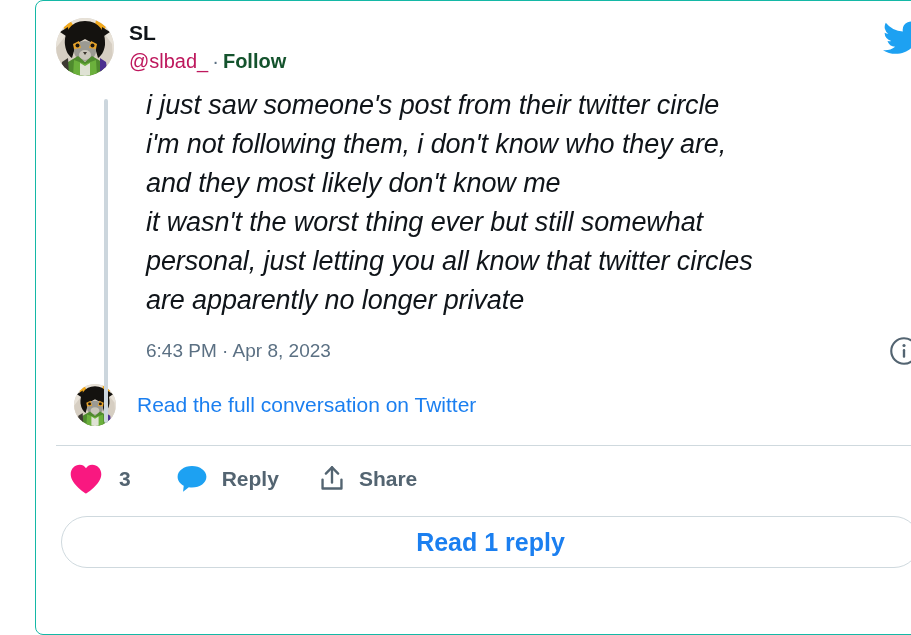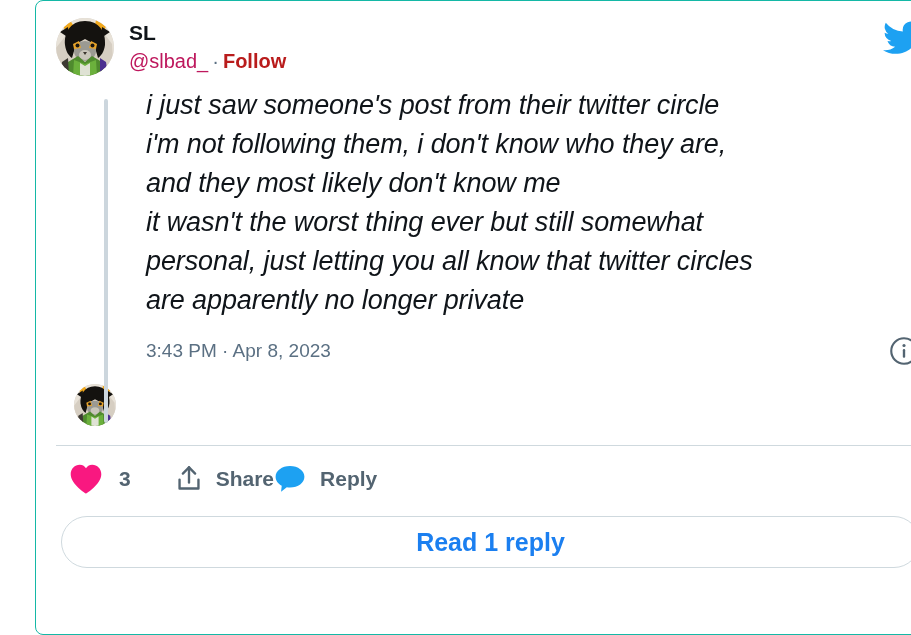--- a/index.html
+++ b/index.html
@@ -57,21 +57,21 @@
   }
   .handle-row {
     font-size: 20px;
     color: #5b7083;
     margin-top: 3px;
     white-space: nowrap;
   }
   .handle { color: #be185d; }
   .dot-sep { color: #5b7083; margin: 0 4px; }
   .follow-link {
-    color: #b91c1c;
+    color: #14532d;
     font-weight: bold;
     text-decoration: none;
     cursor: pointer;
   }
 
   .bird-logo {
     position: absolute;
     top: 20px;
     right: 22px;
     width: 40px;
@@ -259,21 +259,21 @@
   <div class="tweet-body">
     <div class="tweet-text">i just saw someone's post from their twitter circle
 i'm not following them, i don't know who they are,
 and they most likely don't know me
 it wasn't the worst thing ever but still somewhat
 personal, just letting you all know that twitter circles
 are apparently no longer private</div>
   </div>
 
   <div class="meta-row">
-    <span class="timestamp">3:43 PM · Apr 8, 2023</span>
+    <span class="timestamp">6:43 PM · Apr 8, 2023</span>
     <span class="info-icon">
       <svg viewBox="0 0 24 24" xmlns="http://www.w3.org/2000/svg">
         <circle cx="12" cy="12" r="10.2" fill="none" stroke="#536471" stroke-width="1.7"></circle>
         <circle cx="12" cy="7.6" r="1.25" fill="#536471"></circle>
         <rect x="11.05" y="10.4" width="1.9" height="7" rx="0.9" fill="#536471"></rect>
       </svg>
     </span>
   </div>
 
   <div class="conv-row">
@@ -299,53 +299,54 @@
           <circle cx="21.5" cy="27.5" r="2" fill="#1a1612"></circle>
           <circle cx="36.5" cy="27.5" r="2" fill="#1a1612"></circle>
           <path d="M12 44 L22 38 L29 44 L36 38 L46 44 L48 58 L10 58 Z" fill="#4f8a2e"></path>
           <path d="M18 42 L29 46 L40 42 L41 58 L17 58 Z" fill="#6bb03c"></path>
           <path d="M24 45 L29 48 L34 45 L34 58 L24 58 Z" fill="#dfe2d4"></path>
           <path d="M44 40 L50 44 L52 58 L44 58 Z" fill="#4b2f8f"></path>
           <path d="M6 44 L12 40 L13 58 L4 58 Z" fill="#3d3a33"></path>
         </g>
       </svg>
     </div>
+    <a class="conv-link">Read the full conversation on Twitter</a>
   </div>
 
   <div class="divider"></div>
 
   <div class="actions">
 
     <div class="action-item action-like">
       <span class="action-icon icon-heart">
         <svg viewBox="0 0 24 22" xmlns="http://www.w3.org/2000/svg">
           <path fill="#F91880" d="M12 21.3 C12 21.3 1.2 14.6 1.2 7.6 C1.2 3.9 4.1 1 7.6 1 C9.8 1 11.2 2.2 12 3.4 C12.8 2.2 14.2 1 16.4 1 C19.9 1 22.8 3.9 22.8 7.6 C22.8 14.6 12 21.3 12 21.3 Z"></path>
         </svg>
       </span>
       <span class="like-count">3</span>
+    </div>
+
+    <div class="action-item action-reply">
+      <span class="action-icon icon-bubble">
+        <svg viewBox="0 0 24 24" xmlns="http://www.w3.org/2000/svg">
+          <path fill="#1DA1F2" d="M12 2.2 C5.9 2.2 1.2 5.8 1.2 10.3 C1.2 13.1 3 15.6 5.8 17.1 L5.3 21.6 L9.6 18.2 C10.4 18.35 11.2 18.4 12 18.4 C18.1 18.4 22.8 14.8 22.8 10.3 C22.8 5.8 18.1 2.2 12 2.2 Z"></path>
+        </svg>
+      </span>
+      <span class="action-label">Reply</span>
     </div>
 
     <div class="action-item action-share">
       <span class="action-icon icon-share">
         <svg viewBox="0 0 22 24" xmlns="http://www.w3.org/2000/svg">
           <path d="M11 2 L11 15" stroke="#536471" stroke-width="2" stroke-linecap="round" fill="none"></path>
           <path d="M5.8 7.4 L11 2.2 L16.2 7.4" stroke="#536471" stroke-width="2" stroke-linecap="round" stroke-linejoin="round" fill="none"></path>
           <path d="M3 12.5 L3 20 L19 20 L19 12.5" stroke="#536471" stroke-width="2" stroke-linecap="round" stroke-linejoin="round" fill="none"></path>
         </svg>
       </span>
       <span class="action-label">Share</span>
     </div>
-
-    <div class="action-item action-reply">
-      <span class="action-icon icon-bubble">
-        <svg viewBox="0 0 24 24" xmlns="http://www.w3.org/2000/svg">
-          <path fill="#1DA1F2" d="M12 2.2 C5.9 2.2 1.2 5.8 1.2 10.3 C1.2 13.1 3 15.6 5.8 17.1 L5.3 21.6 L9.6 18.2 C10.4 18.35 11.2 18.4 12 18.4 C18.1 18.4 22.8 14.8 22.8 10.3 C22.8 5.8 18.1 2.2 12 2.2 Z"></path>
-        </svg>
-      </span>
-      <span class="action-label">Reply</span>
-    </div>
   </div>
 
   <div class="read-replies-wrap">
     <button class="read-replies-btn">Read 1 reply</button>
   </div>
 
 </div>
 
 </body></html>

